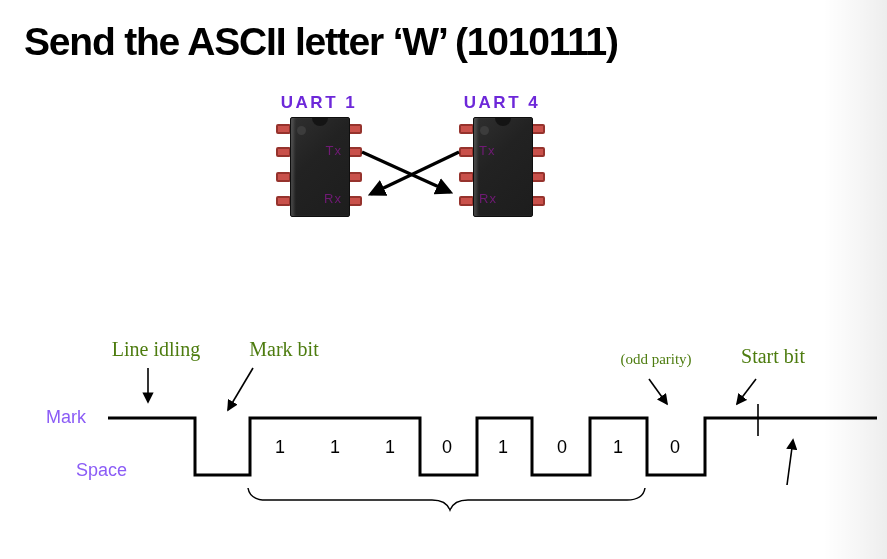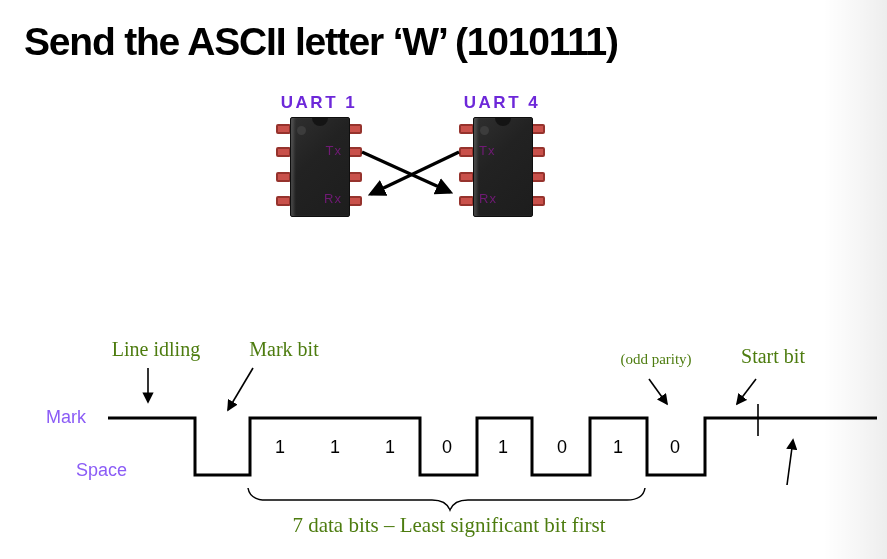--- a/index.html
+++ b/index.html
@@ -166,14 +166,13 @@
   <div class="bit b3">0</div>
   <div class="bit b4">1</div>
   <div class="bit b5">0</div>
   <div class="bit b6">1</div>
   <div class="bit b7">0</div>
 
   <div class="ann ann-line-idling">Line idling</div>
   <div class="ann ann-start-bit">Mark bit</div>
   <div class="ann ann-parity-note">(odd parity)</div>
   <div class="ann ann-stop-bit">Start bit</div>
-  <div class="ann ann-caption">7 data bits – Least significant bit first</div>
 </div>
 
 </body></html>

